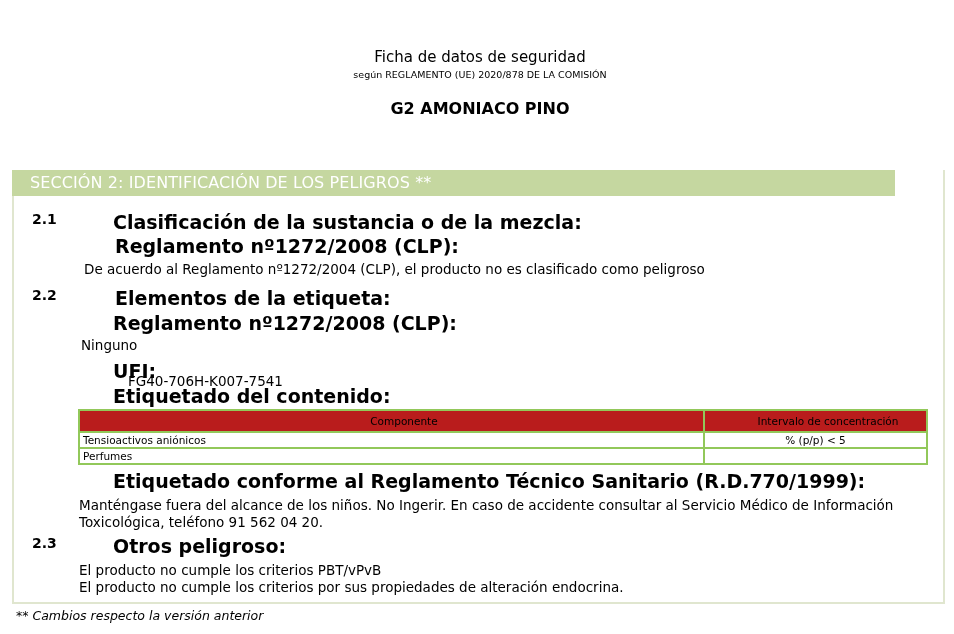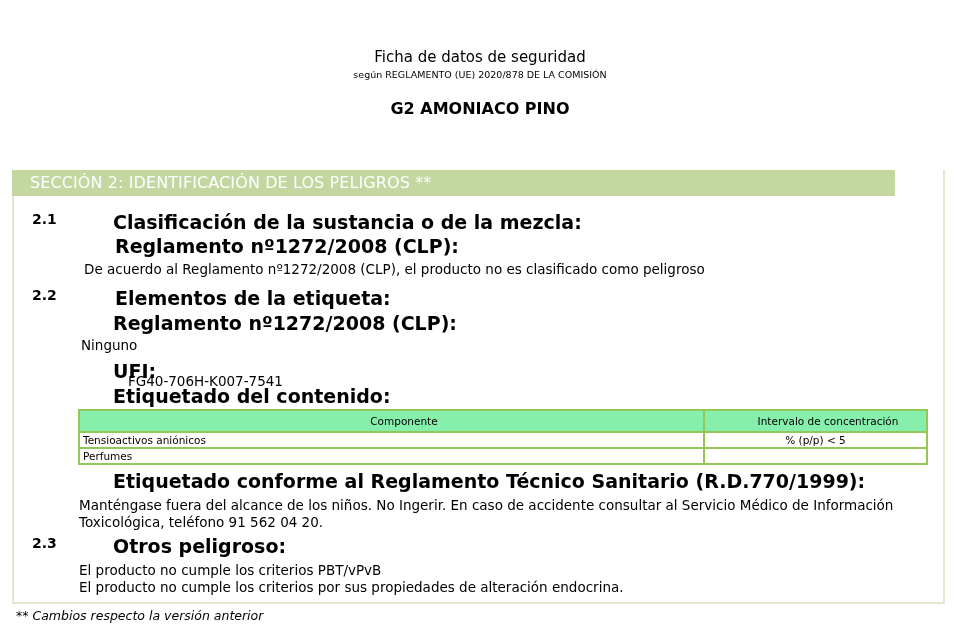--- a/index.html
+++ b/index.html
@@ -34,42 +34,42 @@
     .h { font-size: 19px; font-weight: bold; left: 79px; margin-left: 34px; }
     .t { font-size: 13.5px; left: 79px; line-height: 16px; }
     table.comp {
       position: absolute; left: 78px; top: 409px; width: 850px;
       border-collapse: collapse; font-size: 10.5px;
     }
     table.comp td, table.comp th {
       border: 2px solid #92c85a; padding: 0 3px; height: 14px; line-height: 14px;
     }
     table.comp th {
-      background: #86efac; font-weight: normal; height: 20px; line-height: 20px; padding-left: 28px;
+      background: #b91c1c; font-weight: normal; height: 20px; line-height: 20px; padding-left: 28px;
     }
     table.comp th.c1 { width: 592px; text-align: center; }
     table.comp td.c2 { text-align: center; }
     .footnote {
       left: 16px; top: 608px; font-size: 12.5px; font-style: italic;
     }
   </style>
 </head>
 <body>
 
 <div class="abs title">Ficha de datos de seguridad</div>
 <div class="abs subtitle">según REGLAMENTO (UE) 2020/878 DE LA COMISIÓN</div>
 <div class="abs product">G2 AMONIACO PINO</div>
 
 <div class="abs section-box"></div>
 <div class="abs section-header">SECCIÓN 2: IDENTIFICACIÓN DE LOS PELIGROS **</div>
 
 <div class="abs num" style="top:211px;">2.1</div>
 <div class="abs h" style="top:211px;">Clasificación de la sustancia o de la mezcla:</div>
 <div class="abs h" style="top:235px; left:81px;">Reglamento nº1272/2008 (CLP):</div>
-<div class="abs t" style="top:261px; left:84px;">De acuerdo al Reglamento nº1272/2008 (CLP), el producto no es clasificado como peligroso</div>
+<div class="abs t" style="top:261px; left:84px;">De acuerdo al Reglamento nº1272/2004 (CLP), el producto no es clasificado como peligroso</div>
 
 <div class="abs num" style="top:287px;">2.2</div>
 <div class="abs h" style="top:287px; left:81px;">Elementos de la etiqueta:</div>
 <div class="abs h" style="top:312px;">Reglamento nº1272/2008 (CLP):</div>
 <div class="abs t" style="top:337px; left:81px;">Ninguno</div>
 <div class="abs h" style="top:360px;">UFI:</div>
 <div class="abs t" style="top:361px; left:128px;margin-top:12px;">FG40-706H-K007-7541</div>
 <div class="abs h" style="top:385px;">Etiquetado del contenido:</div>
 
 <table class="comp">

